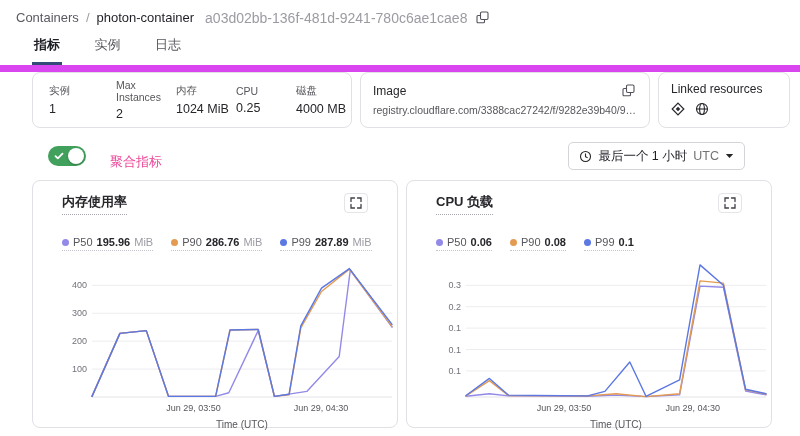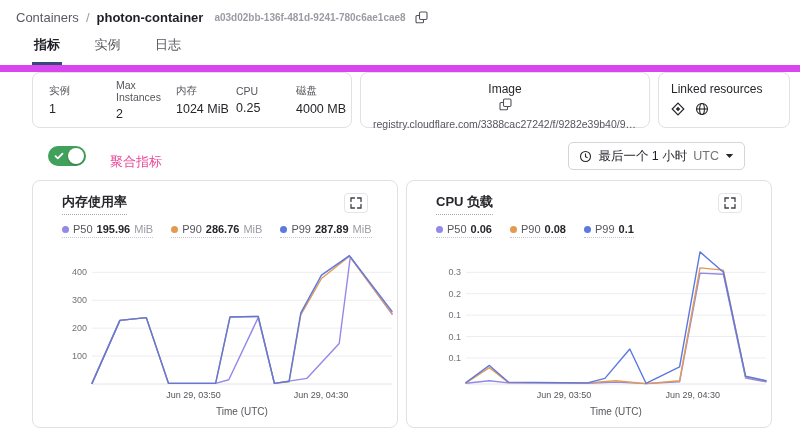--- a/index.html
+++ b/index.html
@@ -4,39 +4,39 @@
 <style>
   * { margin:0; padding:0; box-sizing:border-box; }
   html,body { width:800px; height:436px; background:#fff; overflow:hidden;
     font-family:"Liberation Sans","DejaVu Sans",sans-serif; color:#1f1f26; }
   svg { font-family:inherit; display:block; }
 
   
   .breadcrumb { position:absolute; left:16px; top:9px; display:flex; align-items:center; gap:7px; font-size:13px; }
   .bc-root { color:#595962; cursor:pointer; }
   .bc-sep { color:#9b9ba3; }
-  .bc-name { font-weight:bold; color:#1f1f26; }
-  .bc-id { font-size:10px; color:#9b9ba3; margin-left:4px;font-weight:bold; }
+  .bc-name { font-weight:normal; color:#1f1f26; }
+  .bc-id { font-size:14px; color:#9b9ba3; margin-left:4px; }
   .icon-btn { display:inline-flex; align-items:center; justify-content:center; cursor:pointer; background:none; border:none; padding:2px; }
 
   
   .tabbar { position:absolute; left:0; top:34px; width:800px; border-bottom:7px solid #d946ef; padding-left:32px; }
   .tab { display:inline-block; margin-right:26px; padding:2px 2px 8px; font-size:13px; color:#56565c; cursor:pointer; border-bottom:3px solid transparent; }
   .tab.active { color:#1f1f26; font-weight:bold; border-bottom-color:#324b77; }
 
   
   .card { position:absolute; background:#fff; border:1px solid #e0e0e5; border-radius:8px; }
   .stats-card { left:32px; top:72px; width:320px; height:56px; display:flex; align-items:center; padding:0 16px; }
   .stat-col { flex:none; }
   .stat-col .lbl { font-size:10.5px; color:#56565c; }
   .stat-col .val { font-size:12.5px; color:#26262b; margin-top:4px; }
   .w1{width:67px}.w2{width:60px}.w3{width:60px}.w4{width:60px}.w5{width:auto}
 
   .image-card { left:360px; top:72px; width:290px; height:56px; padding:9px 12px; }
-  .image-head { display:flex; align-items:center; justify-content:space-between;flex-direction:column; }
+  .image-head { display:flex; align-items:center; justify-content:space-between; }
   .image-label { font-size:12px; color:#26262b; }
   .image-url { font-size:10.5px; color:#56565c; margin-top:5px; white-space:nowrap; overflow:hidden; text-overflow:ellipsis; }
 
   .linked-card { left:658px; top:72px; width:132px; height:56px; padding:9px 12px; }
   .linked-label { font-size:12px; color:#26262b; }
   .linked-icons { display:flex; gap:10px; margin-top:6px; }
   .linked-icons .icon-btn { padding:0; }
 
   
   .toggle { position:absolute; left:48px; top:146px; width:38px; height:20px; border-radius:10px; background:#41a05c; cursor:pointer; }
@@ -47,21 +47,21 @@
   .time-select { position:absolute; right:55px; top:142px; height:28px; display:flex; align-items:center; gap:6px; padding:12px 10px; border:1px solid #d4d4d9; border-radius:5px; background:#fff; font-size:12.5px; cursor:pointer; }
   .time-select .tz { color:#737373; }
 
   
   .chart-card { top:180px; width:366px; height:248px; padding:12px 29px 8px; }
   .chart-card.left { left:32px; } .chart-card.right { left:406px; }
   .chart-head { display:flex; align-items:flex-start; justify-content:space-between; }
   .chart-title { font-size:13px; font-weight:bold; color:#26262b; border-bottom:1px dotted #a8a8b0; padding-bottom:3px; cursor:help; }
   .expand-btn { width:24px; height:20px; display:flex; align-items:center; justify-content:center; border:1px solid #e4e4e9; border-radius:4px; background:#fff; cursor:pointer; }
   .legend { display:flex; gap:18px; margin-top:8px; font-size:11px; align-items:center; }
-  .leg-item { display:inline-flex; align-items:center; gap:4px; border-bottom:1px dotted #c4c4cc; padding-bottom:2px; cursor:help; color:#56565c; }
+  .leg-item { display:inline-flex; align-items:center; gap:4px; border-bottom:1px dotted #c4c4cc; padding-bottom:2px; cursor:help; color:#56565c;margin-top:13px; }
   .leg-dot { width:7px; height:7px; border-radius:50%; display:inline-block; }
   .leg-val { color:#26262b; font-weight:bold; }
   .leg-unit { color:#9b9ba3; }
   .chart-svg { margin-top:6px; }
 </style>
 </head>
 <body>
 
 <div class="breadcrumb">
   <span class="bc-root">Containers</span>

